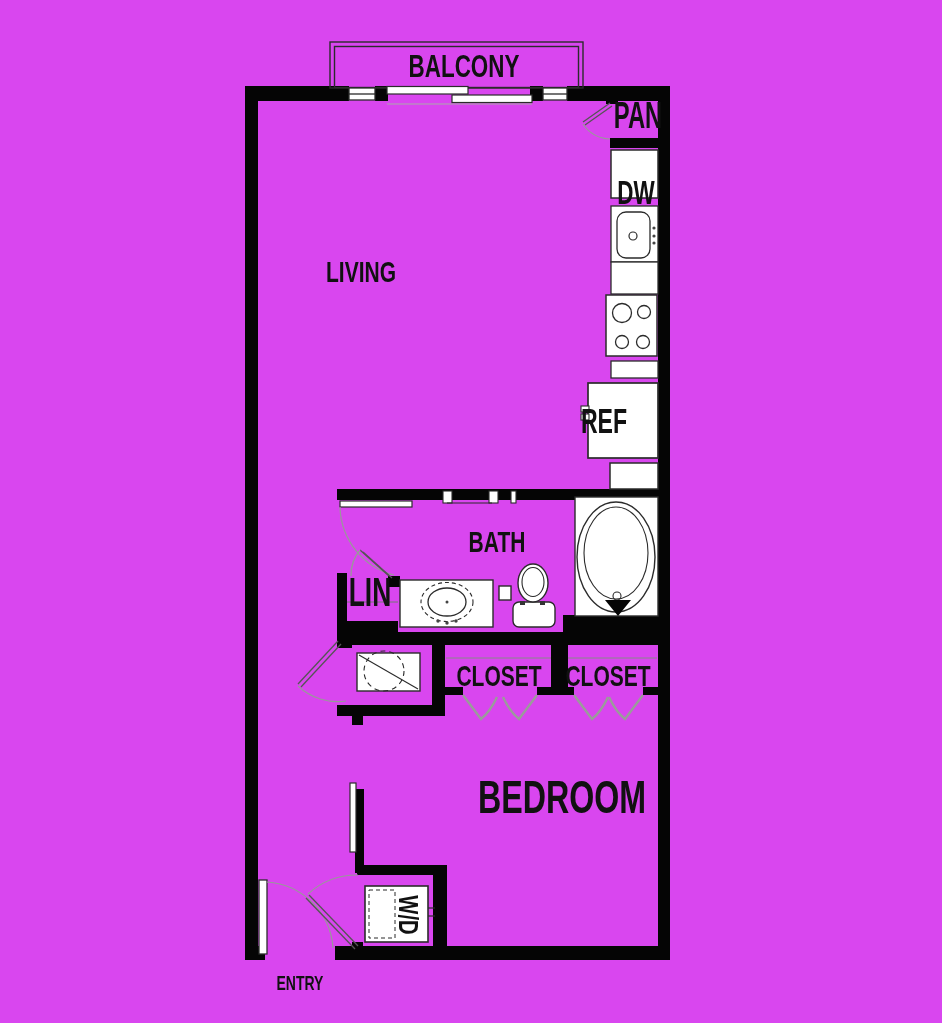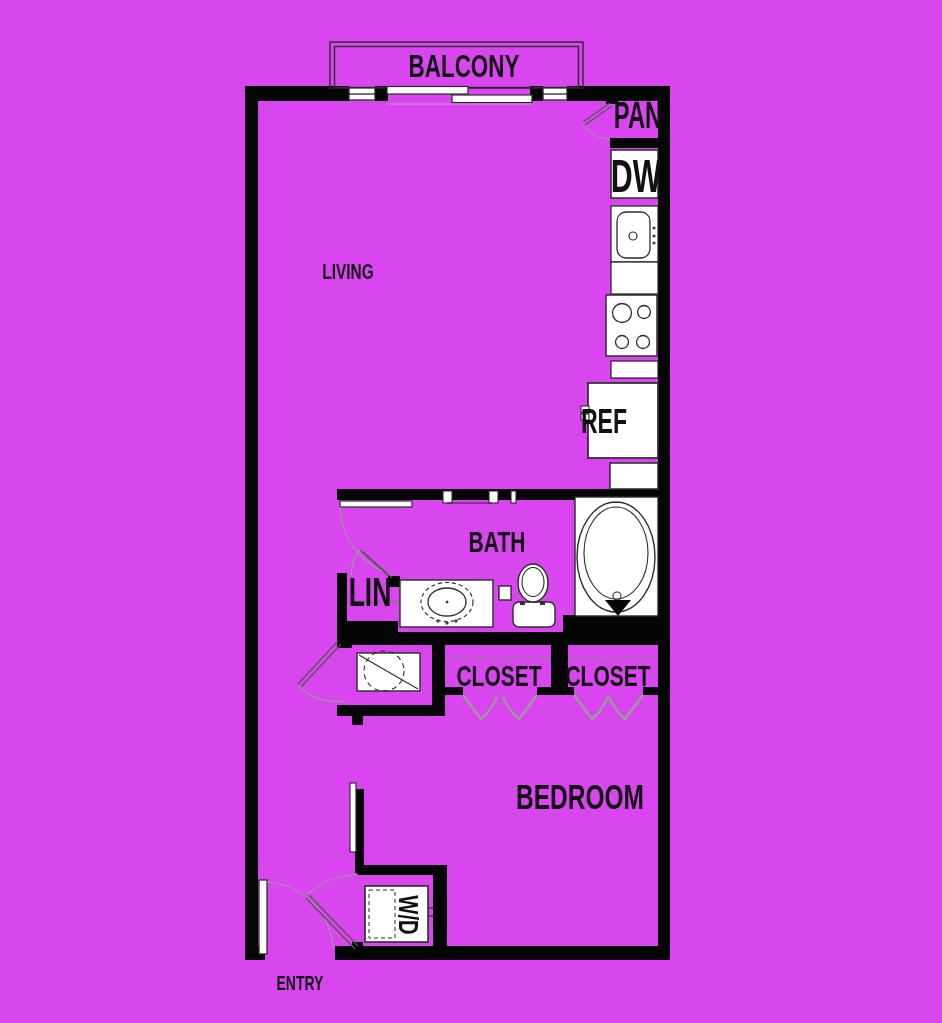--- a/index.html
+++ b/index.html
@@ -176,24 +176,24 @@
       <path d="M308,894 A72,72 0 0 1 358,875" fill="none" stroke="#999999" stroke-width="1.2"></path>
       <rect x="365" y="886" width="63" height="56" stroke-width="1.6"></rect>
       <rect x="369" y="890" width="26" height="48" fill="none" stroke-width="1" stroke-dasharray="4,3"></rect>
       <line x1="428" y1="908" x2="435" y2="908" stroke-width="1.2"></line>
       <line x1="428" y1="916" x2="435" y2="916" stroke-width="1.2"></line>
     </g>
   </svg>
 
   <div class="lbl" style="left:464px;top:66px;font-size:32px"><span>BALCONY</span></div>
   <div class="lbl n66" style="left:638px;top:116px;font-size:36px"><span>PAN</span></div>
-  <div class="lbl n66" style="left:636px;top:176px;font-size:46px"><span>DW</span></div>
-  <div class="lbl" style="left:348px;top:272px;font-size:22px"><span>LIVING</span></div>
+  <div class="lbl n66" style="left:636px;top:192px;font-size:34px"><span>DW</span></div>
+  <div class="lbl" style="left:361px;top:272px;font-size:30px"><span>LIVING</span></div>
   <div class="lbl n66" style="left:604px;top:421px;font-size:35px"><span>REF</span></div>
   <div class="lbl" style="left:497px;top:542px;font-size:30px"><span>BATH</span></div>
   <div class="lbl n66" style="left:370px;top:592px;font-size:40px"><span>LIN</span></div>
   <div class="lbl" style="left:499px;top:676px;font-size:30px"><span>CLOSET</span></div>
   <div class="lbl" style="left:608px;top:676px;font-size:30px"><span>CLOSET</span></div>
-  <div class="lbl" style="left:580px;top:797px;font-size:35px"><span>BEDROOM</span></div>
+  <div class="lbl" style="left:562px;top:797px;font-size:46px"><span>BEDROOM</span></div>
   <div class="lbl vert" style="left:407px;top:915px;font-size:27px"><span>W/D</span></div>
   <div class="lbl" style="left:300px;top:983px;font-size:20px"><span>ENTRY</span></div>
 
 </div>
 
 </body></html>

